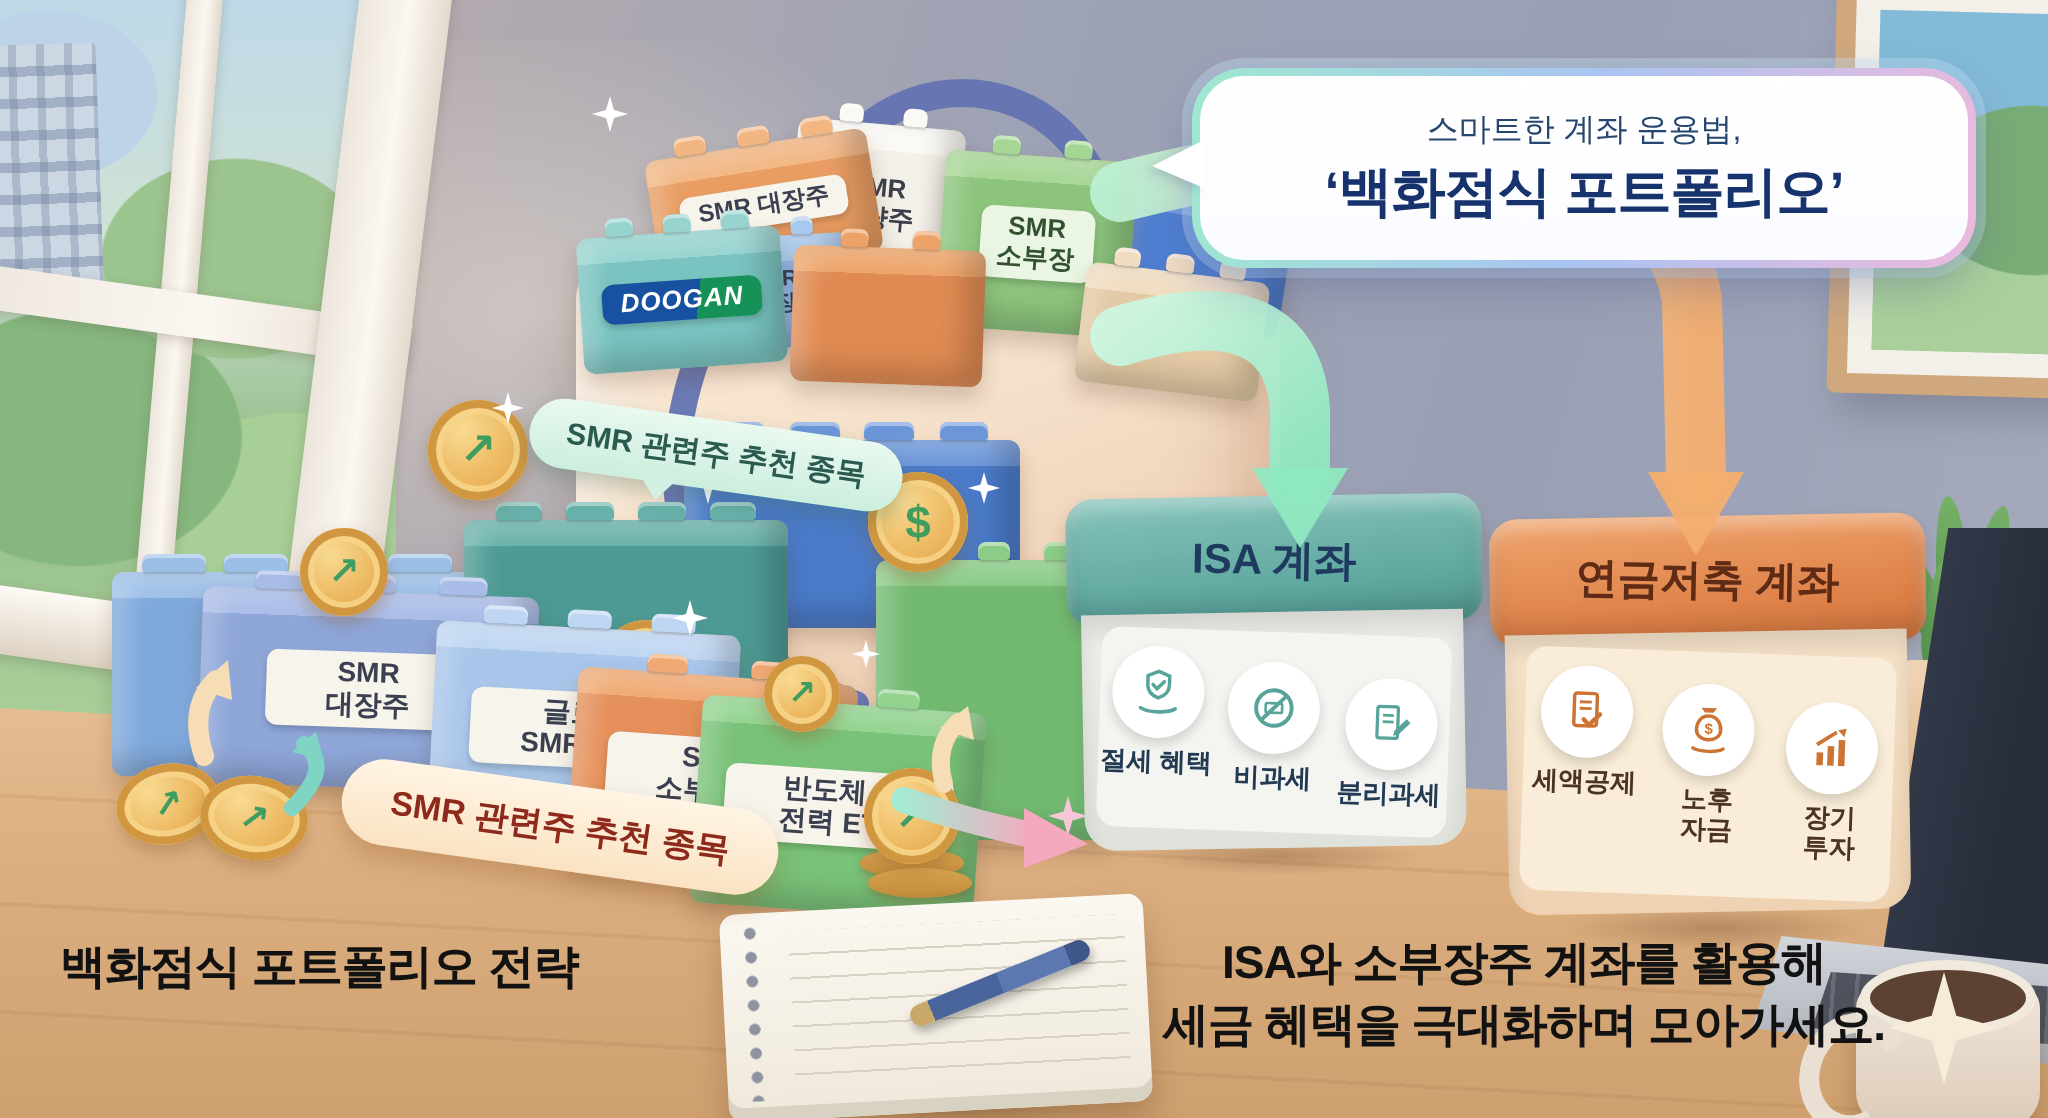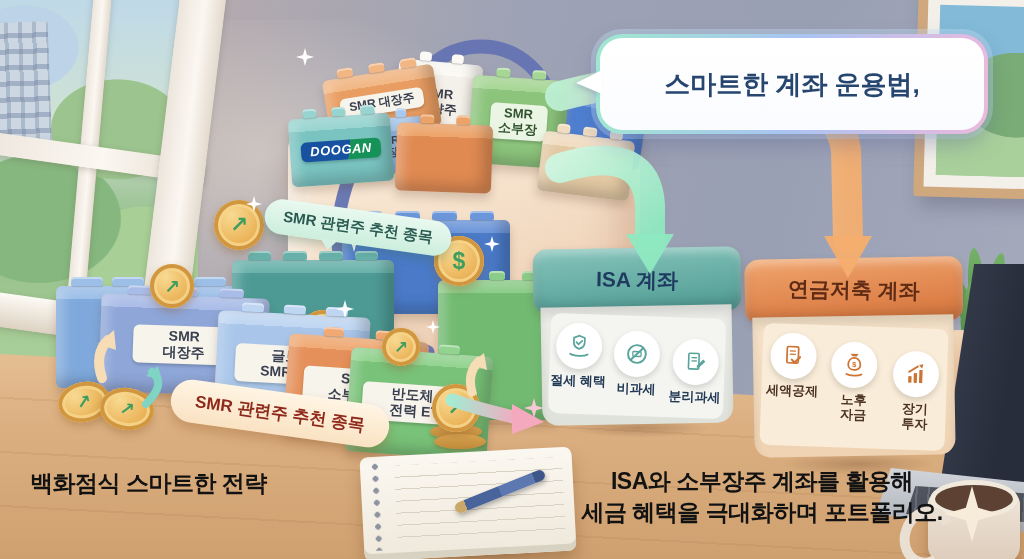--- a/index.html
+++ b/index.html
@@ -99,21 +99,21 @@
     text-align:center;font-size:17px;font-weight:800;color:#8e2a1c;box-shadow:0 6px 12px rgba(150,90,40,.32);}
   .bubble{position:absolute;z-index:22;left:596px;top:34px;width:384px;height:92px;border-radius:26px;
     border:4px solid transparent;
     background:linear-gradient(#ffffff,#fbfcff) padding-box,
       linear-gradient(100deg,#9fe8cf,#a9c4f2,#ecb9dd) border-box;
     box-shadow:0 10px 22px rgba(80,90,140,.35),0 0 0 5px rgba(200,230,250,.35);
     display:flex;flex-direction:column;align-items:center;justify-content:center;gap:2px;}
   .bubble .tail{position:absolute;left:-24px;top:32px;width:0;height:0;
     border-top:13px solid transparent;border-bottom:11px solid transparent;border-right:26px solid #fff;
     filter:drop-shadow(-3px 2px 2px rgba(120,130,170,.3));}
-  .bubble .l1{font-size:26px;font-weight:700;color:#27466f;}
+  .bubble .l1{font-size:16px;font-weight:400;color:#27466f;}
   .bubble .l2{font-size:27px;font-weight:800;color:#17336e;letter-spacing:-.5px;}
 
   
   .acct{position:absolute;z-index:18;}
   .acct .lid{position:absolute;left:0;right:0;top:0;height:64px;border-radius:14px;
     display:flex;align-items:center;justify-content:center;
     box-shadow:inset 0 -8px 12px rgba(0,0,0,.15),inset 0 5px 8px rgba(255,255,255,.35),0 4px 8px rgba(80,50,30,.2);}
   .acct .lid span{transform:rotate(2deg);font-weight:800;}
   .acct .body{position:absolute;left:7px;right:10px;top:58px;bottom:0;border-radius:0 0 16px 16px;
     box-shadow:inset 0 8px 10px rgba(0,0,0,.10);}
@@ -508,26 +508,27 @@
 
   <div class="badge-top">
     <span>SMR 관련주 추천 종목</span>
   </div>
   <div class="badge-bottom">
     <span>SMR 관련주 추천 종목</span>
   </div>
   <div class="bubble">
     <div class="tail"></div>
     <div class="l1">스마트한 계좌 운용법,</div>
+    <div class="l2">‘백화점식 포트폴리오’</div>
   </div>
 
   <div class="notebook"></div>
   <div class="pen"></div>
 
   <div class="caption caption-left">
-    <div>백화점식 스마트한 전략</div>
+    <div>백화점식 포트폴리오 전략</div>
   </div>
   <div class="caption caption-right">
     <div>ISA와 소부장주 계좌를 활용해</div>
-    <div>세금 혜택을 극대화하며 포트폴리오.</div>
+    <div>세금 혜택을 극대화하며 모아가세요.</div>
   </div>
 
 </div>
 
 </body></html>

